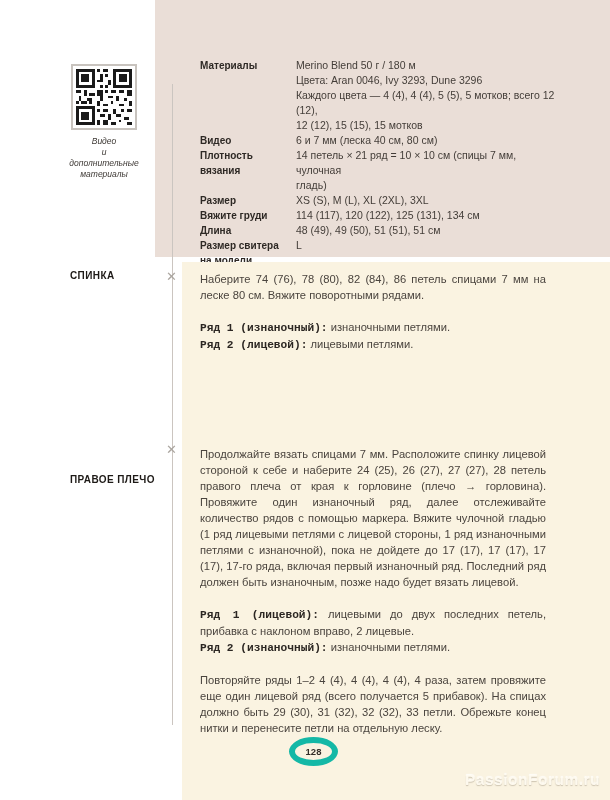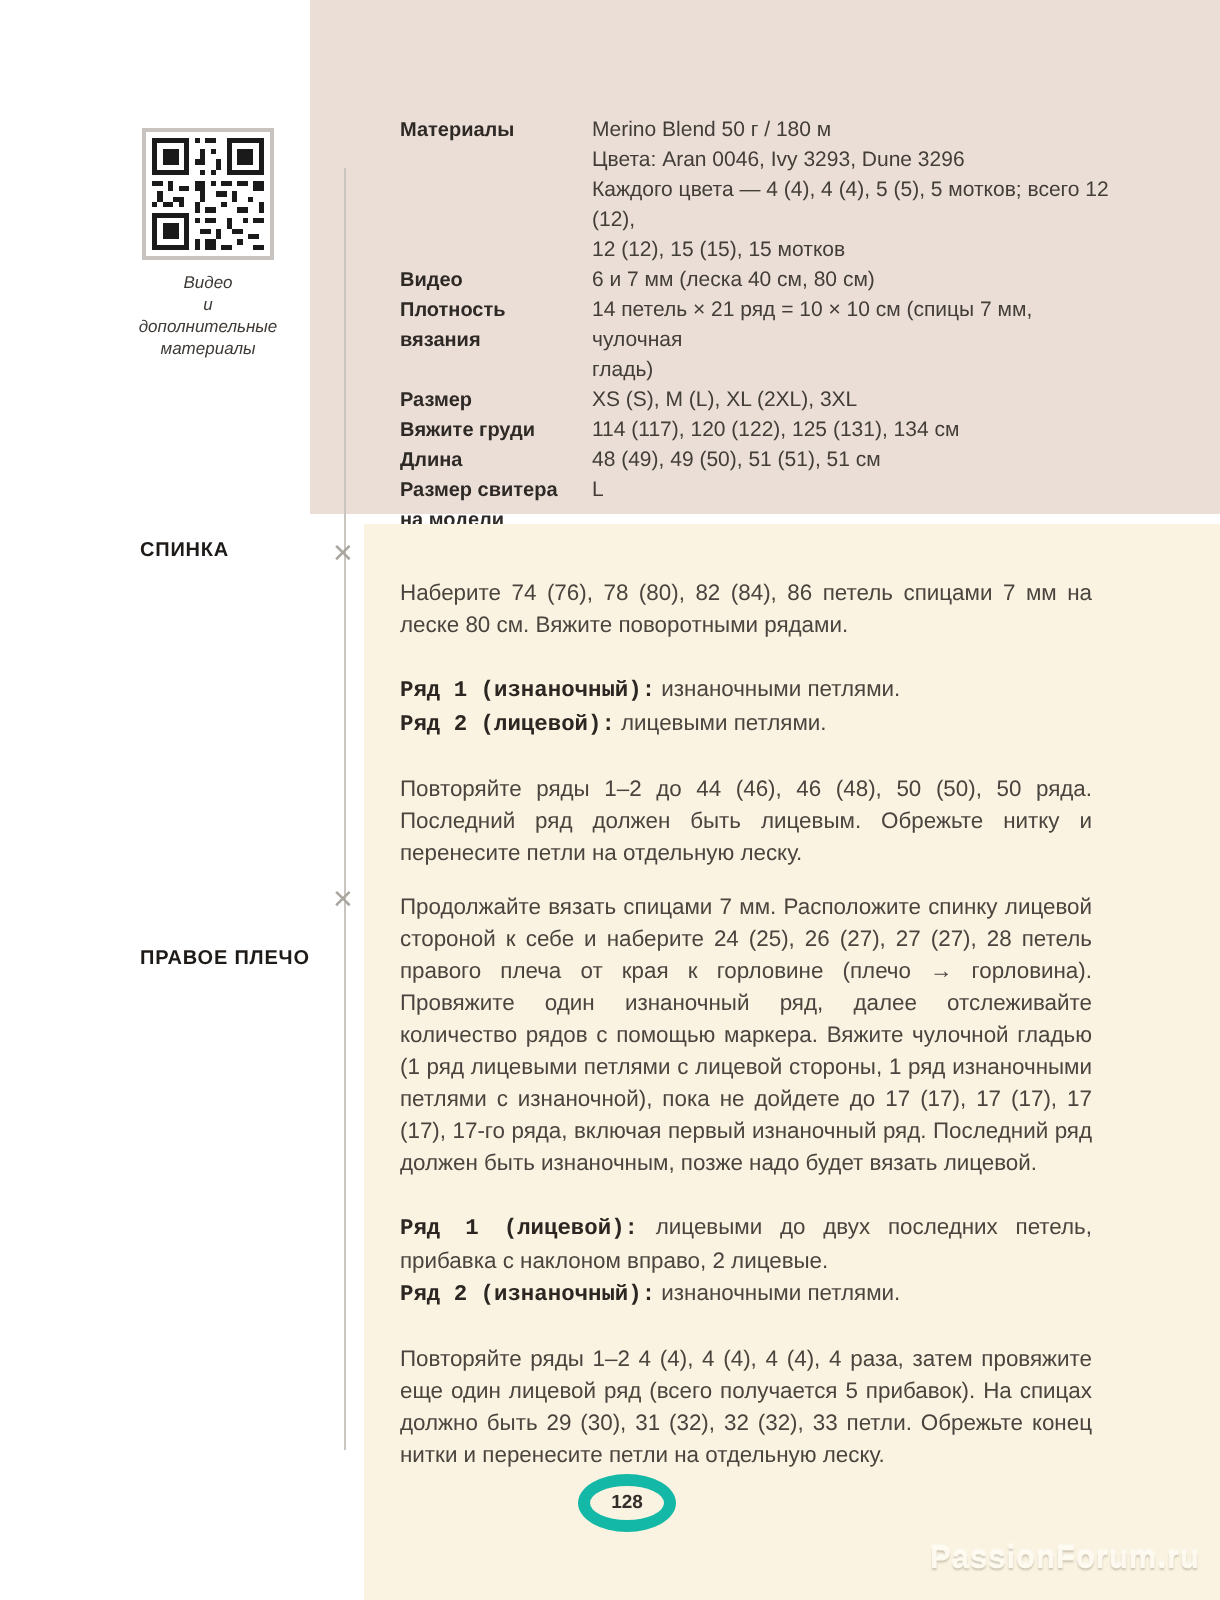--- a/index.html
+++ b/index.html
@@ -187,25 +187,24 @@
   </div>
 </div>
 
 <div class="panel"></div>
 
 <div class="vline"></div>
 <div class="xmark" style="top:270px;">✕</div>
 <div class="xmark" style="top:443px;">✕</div>
 
 <div class="sec-title" style="top:270px;">СПИНКА</div>
-<div class="sec-text" style="top:271px;margin-top:18px;">
+<div class="sec-text" style="top:271px;">
   <p>Наберите 74 (76), 78 (80), 82 (84), 86 петель спицами 7 мм на леске 80 см. Вяжите поворотными рядами.</p>
   <p><b>Ряд 1 (изнаночный):</b><span> изнаночными петлями.</span><br>
   <b>Ряд 2 (лицевой):</b><span> лицевыми петлями.</span></p>
-  <p>Повторяйте ряды 1–2 до 44 (46), 46 (48), 50 (50), 50 ряда. Последний ряд должен быть лицевым. Обрежьте нитку и перенесите петли на отдельную леску.</p>
 </div>
 
 <div class="sec-title" style="top:443px;margin-top:31px;">ПРАВОЕ ПЛЕЧО</div>
 <div class="sec-text" style="top:446px;">
   <p>Продолжайте вязать спицами 7 мм. Расположите спинку лицевой стороной к себе и наберите 24 (25), 26 (27), 27 (27), 28 петель правого плеча от края к горловине (плечо → горловина). Провяжите один изнаночный ряд, далее отслеживайте количество рядов с помощью маркера. Вяжите чулочной гладью (1 ряд лицевыми петлями с лицевой стороны, 1 ряд изнаночными петлями с изнаночной), пока не дойдете до 17 (17), 17 (17), 17 (17), 17-го ряда, включая первый изнаночный ряд. Последний ряд должен быть изнаночным, позже надо будет вязать лицевой.</p>
   <p><b>Ряд 1 (лицевой):</b><span> лицевыми до двух последних петель, прибавка с наклоном вправо, 2 лицевые.</span><br>
   <b>Ряд 2 (изнаночный):</b><span> изнаночными петлями.</span></p>
   <p>Повторяйте ряды 1–2 4 (4), 4 (4), 4 (4), 4 раза, затем провяжите еще один лицевой ряд (всего получается 5 прибавок). На спицах должно быть 29 (30), 31 (32), 32 (32), 33 петли. Обрежьте конец нитки и перенесите петли на отдельную леску.</p>
 </div>
 

